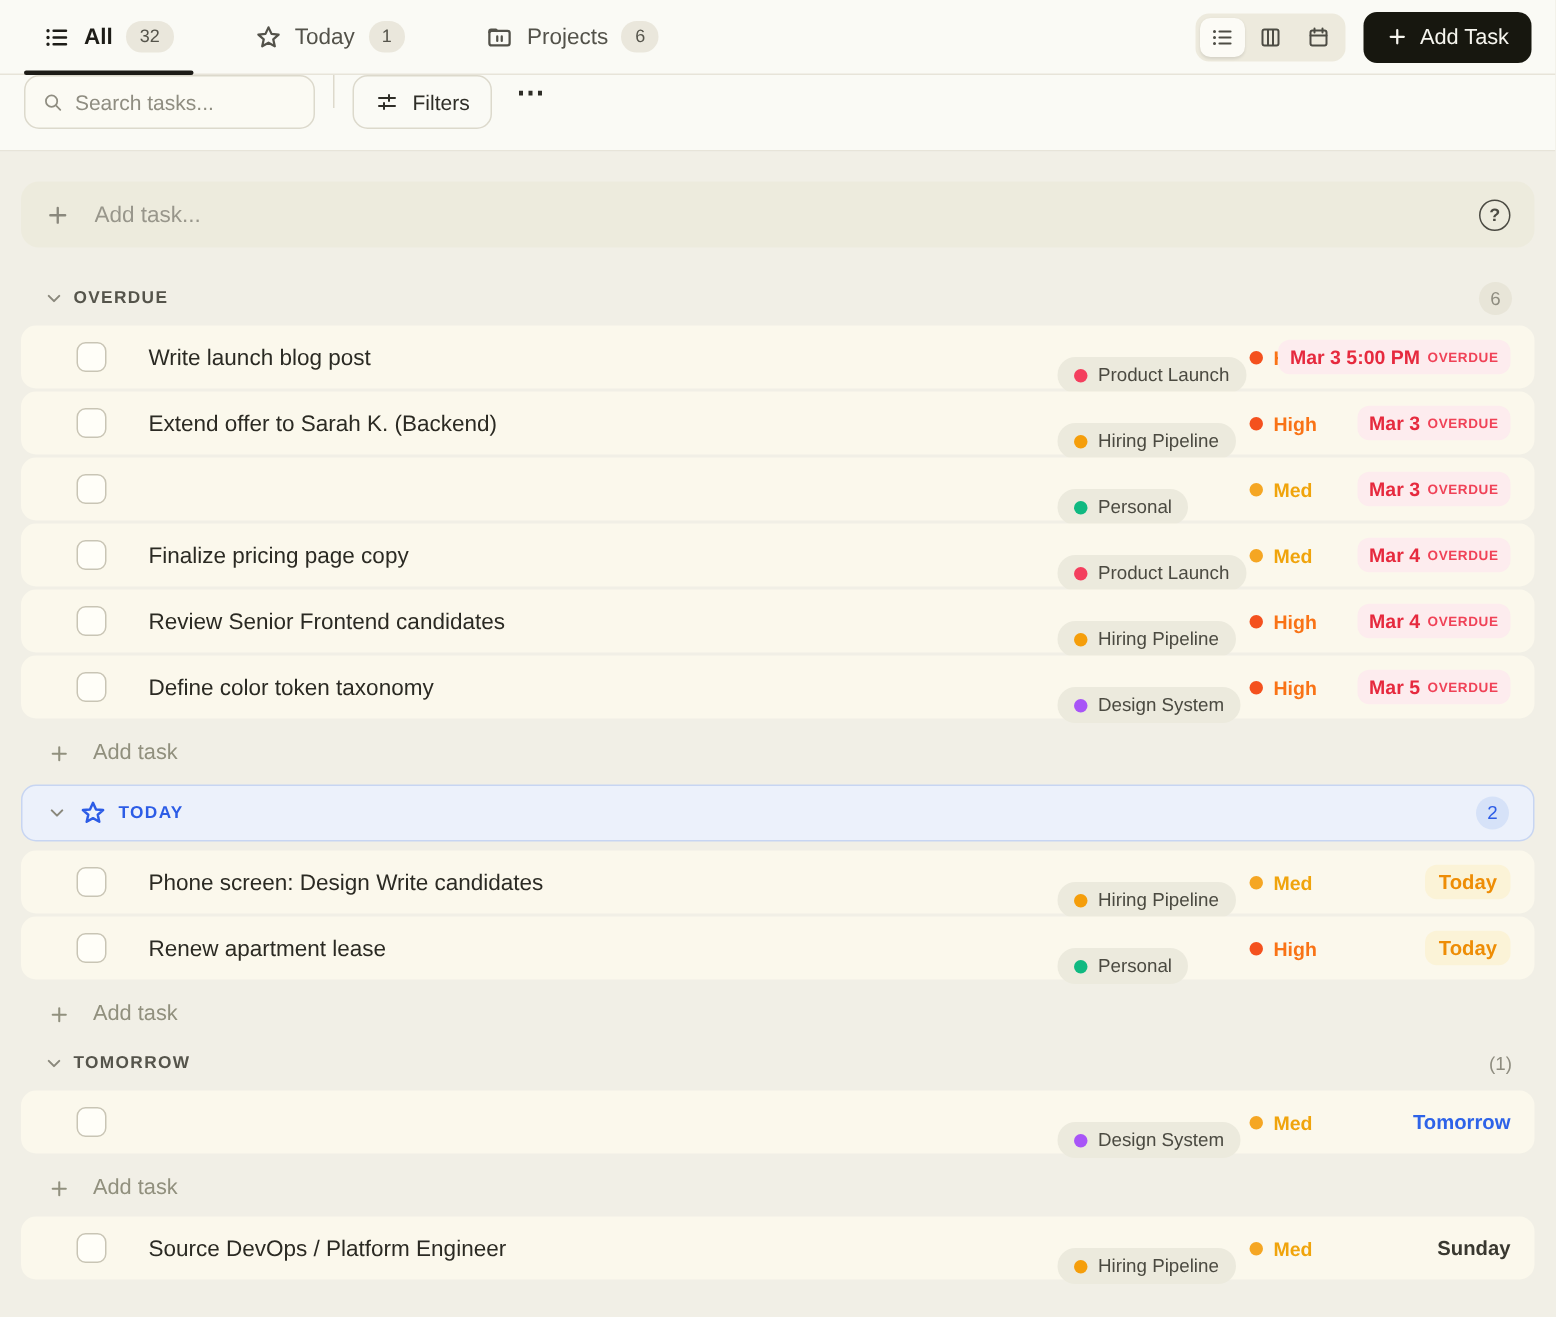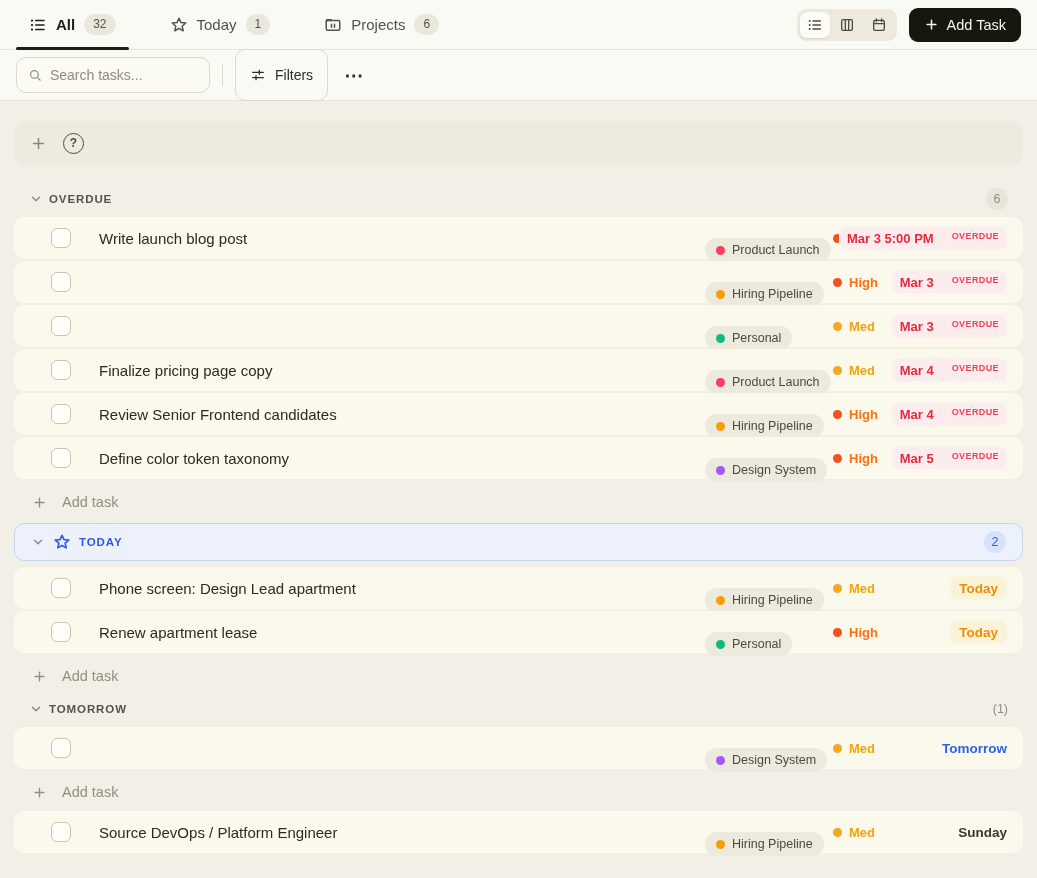--- a/index.html
+++ b/index.html
@@ -23,29 +23,29 @@
   .view-switch { background:#edeadd; border-radius:9px; padding:3px; display:flex; gap:2px; }
   .view-btn { width:30px; height:26px; border:none; background:transparent; border-radius:7px;
               display:flex; align-items:center; justify-content:center; color:#4d4c44; cursor:pointer; }
   .view-btn.active { background:#fcfbf6; box-shadow:0 1px 2px rgba(0,0,0,.10); }
   .add-task-btn { background:#17170f; color:#f6f5ee; height:34px; border:none; border-radius:9px;
                   display:flex; align-items:center; gap:8px; padding:0 15px; font-size:14.5px;
                   font-family:inherit; cursor:pointer; }
 
   
   .toolbar { height:51px; flex:none; background:#fafaf5; border-bottom:1px solid #e7e4d9;
-             display:flex; align-items:center; padding:0 16px; gap:12px; }
+             display:flex; align-items:flex-start; padding:0 16px; gap:12px; }
   .search-box { width:194px; height:36px; border:1px solid #dcd9cc; border-radius:10px;
                 background:#fbfaf3; display:flex; align-items:center; padding:0 11px; gap:8px;
                 color:#8f8d81; }
   .search-box input { border:none; background:transparent; outline:none; font-family:inherit;
                       font-size:14px; color:#33322b; width:100%; }
   input::placeholder { color:#8f8d81; }
   .vdiv { width:1px; height:22px; background:#ddd9cc; }
-  .btn-outline { height:52px; border:1px solid #dcd9cc; border-radius:10px; background:transparent;
+  .btn-outline { height:36px; border:1px solid #dcd9cc; border-radius:10px; background:transparent;
                  display:flex; align-items:center; gap:9px; padding:0 14px; font-size:14px;
                  color:#2e2d27; font-family:inherit; cursor:pointer; }
   .sort-btn { margin-left:auto; }
   .more-btn { border:none; background:none; font-size:19px; color:#2e2d27; cursor:pointer;
               padding:0 4px; letter-spacing:1px; font-weight:700; }
 
   
   .content { flex:1; padding:20px 14px 0; overflow:hidden; }
   .quick-add { height:44px; background:#edebdd; border-radius:12px; display:flex;
                align-items:center; padding:0 16px; gap:16px; color:#96948a; }
@@ -82,21 +82,21 @@
                display:flex; align-items:center; }
   .tag-cell { width:128px; display:flex;margin-top:24px; }
   .tag-pill { display:inline-flex; align-items:center; gap:7px; background:#eceadd;
               border-radius:999px; height:24px; padding:0 11px; font-size:12.5px; color:#4b4a41;
               white-space:nowrap; }
   .dot { width:9px; height:9px; border-radius:50%; flex:none; }
   .priority-cell { width:72px; display:flex; align-items:center; gap:7px; font-size:13px;
                    font-weight:600; white-space:nowrap; }
   .due-cell { flex:1; position:relative; height:24px; }
   .due { position:absolute; right:0; top:50%; transform:translateY(-50%); white-space:nowrap;
-         display:flex; align-items:flex-start; gap:18px; }
+         display:flex; align-items:center; gap:5px; }
   .due .due-date { font-size:13px; font-weight:700; }
   .due.overdue { background:#fdecee; border-radius:8px; padding:4px 8px; }
   .due.overdue .due-date { color:#e62a3e; }
   .due .due-badge { color:#f04257; font-weight:700; font-size:9px; letter-spacing:.4px; }
   .due.today { background:#fbf3d7; border-radius:8px; padding:4px 9px; }
   .due.today .due-date { color:#ee8d06; font-size:13.5px; }
   .due.tomorrow .due-date { color:#2e63e8; font-size:13.5px; }
   .due.plain .due-date { color:#393830; font-weight:600; font-size:13.5px; }
 
   .add-link { display:flex; align-items:center; gap:15px; color:#91907e; padding:0 18px;
@@ -181,20 +181,21 @@
       <span>Filters</span>
     </button>
     <button class="more-btn">⋯</button>
   </div>
 
   <div class="content">
     <div class="quick-add">
       <svg width="17" height="17" viewBox="0 0 24 24" fill="none" stroke="#8a887d" stroke-width="2.2" stroke-linecap="round">
         <path d="M12 5v14M5 12h14"></path>
       </svg>
+      <input type="text" placeholder="Add task..." style="">
       <button class="help-btn">?</button>
     </div>
     <div id="sections">
   <div class="section">
     <div class="section-header">
       <span class="chev">
         <svg width="14" height="14" viewBox="0 0 24 24" fill="none" stroke="currentColor" stroke-width="2.4" stroke-linecap="round" stroke-linejoin="round">
                 <path d="M6 9l6 6 6-6"></path>
               </svg>
       </span>
@@ -221,20 +222,21 @@
         <span class="due overdue">
           <span class="due-date">Mar 3 5:00 PM</span>
           <span class="due-badge">OVERDUE</span>
         </span>
       </div>
     </div>
   </div>
 
   <div class="task-row">
     <span class="checkbox"></span>
+    <span class="task-title">Extend offer to Sarah K. (Backend)</span>
     <div class="task-meta">
       <div class="tag-cell">
         <span class="tag-pill">
           <span class="dot tag-dot" style="background: rgb(245, 158, 11);"></span>
           <span class="tag-label">Hiring Pipeline</span>
         </span>
       </div>
       <div class="priority-cell">
         <span class="dot priority-dot" style="background: rgb(244, 81, 30);"></span>
         <span class="priority-label" style="color: rgb(249, 115, 22);">High</span>
@@ -358,21 +360,21 @@
         <svg width="18" height="18" viewBox="0 0 24 24" fill="none" stroke="currentColor" stroke-width="2.2" stroke-linejoin="round">
                 <path d="M12 3l2.7 5.8 6.3.6-4.8 4.2 1.4 6.2L12 16.6l-5.6 3.2 1.4-6.2L3 9.4l6.3-.6z"></path>
               </svg>
       </span>
       <span class="section-title">TODAY</span>
       <span class="section-count pill-blue">2</span>
     </div>
     <div class="rows">
   <div class="task-row">
     <span class="checkbox"></span>
-    <span class="task-title">Phone screen: Design Lead apartment</span>
+    <span class="task-title">Phone screen: Design Write candidates</span>
     <div class="task-meta">
       <div class="tag-cell">
         <span class="tag-pill">
           <span class="dot tag-dot" style="background: rgb(245, 158, 11);"></span>
           <span class="tag-label">Hiring Pipeline</span>
         </span>
       </div>
       <div class="priority-cell">
         <span class="dot priority-dot" style="background: rgb(245, 166, 35);"></span>
         <span class="priority-label" style="color: rgb(240, 164, 12);">Med</span>

